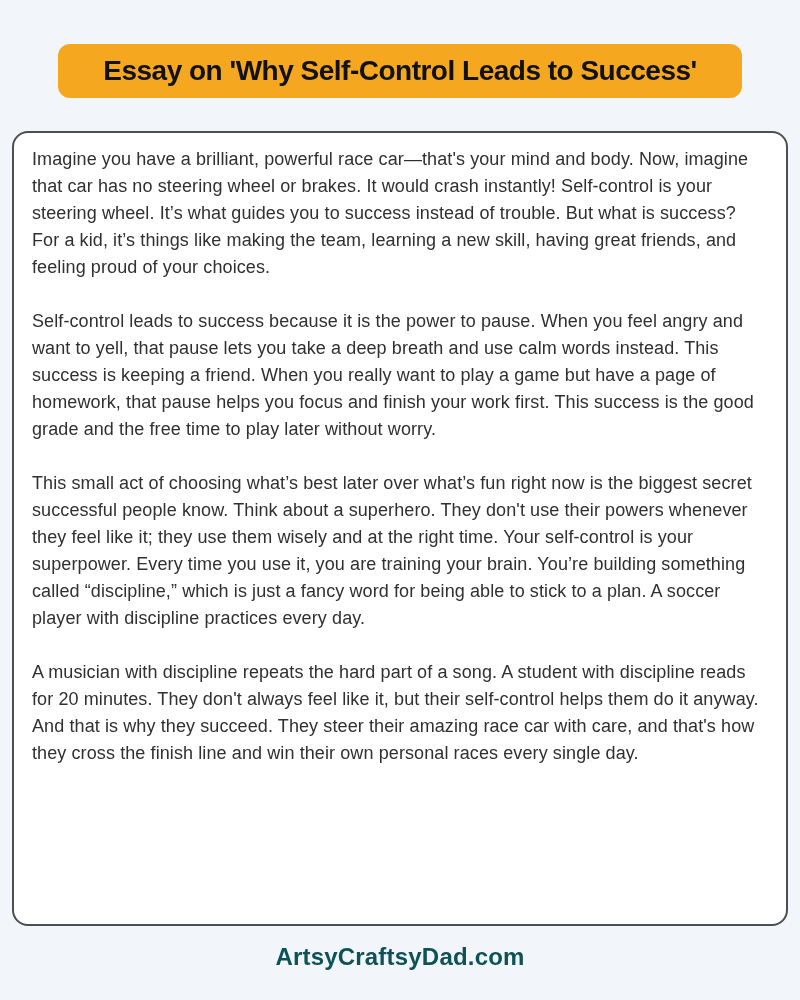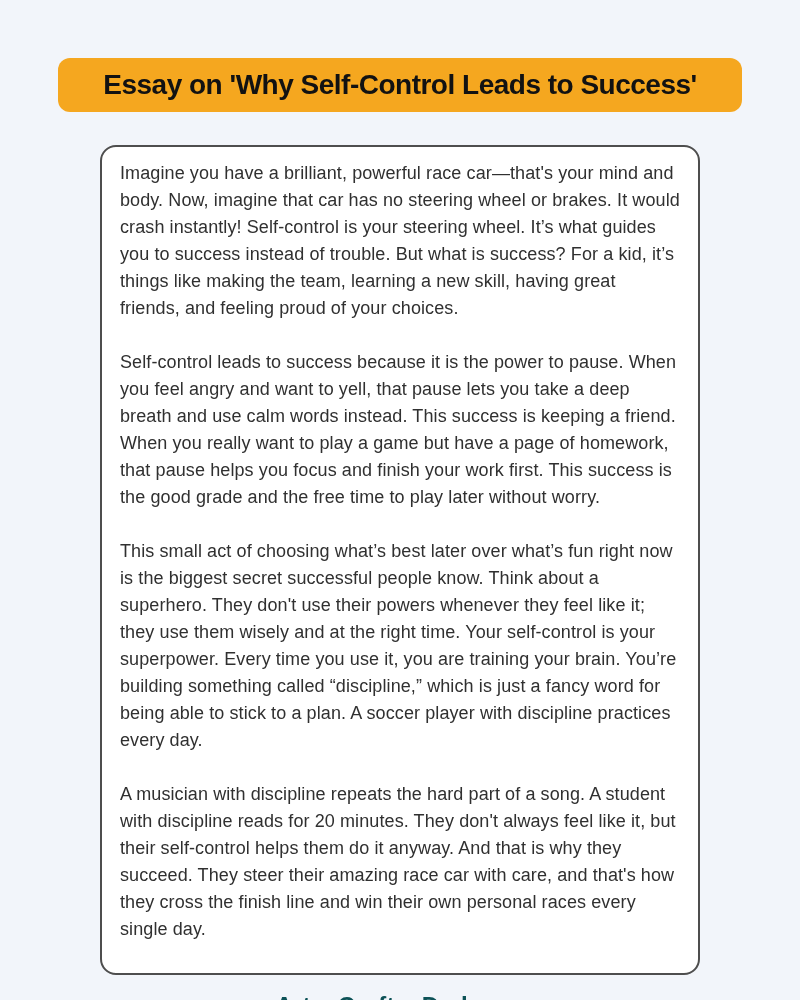--- a/index.html
+++ b/index.html
@@ -19,37 +19,37 @@
     font-family:"Liberation Sans", sans-serif;
     overflow:hidden;
   }
   .page{
     width:800px;height:1000px;
     position:relative;
   }
   .title-badge{
     width:684px;
     min-height:54px;
-    margin:58px auto 0 auto;
+    margin:44px auto 0 auto;
     background:var(--badge-bg);
     border-radius:12px;
     display:flex;
     align-items:center;
     justify-content:center;
     padding:6px 10px;
   }
   .title-badge span{
     color:var(--badge-text);
     font-size:28px;
     font-weight:bold;
     letter-spacing:-0.5px;
     white-space:nowrap;
   }
   .essay-card{
-    width:600px;
+    width:776px;
     min-height:795px;
     margin:33px auto 0 auto;
     background:var(--card-bg);
     border:2px solid var(--card-border);
     border-radius:16px;
     padding:13px 18px 14px 18px;
   }
   .essay-card p{
     margin:0 0 27px 0;
     font-size:18px;

